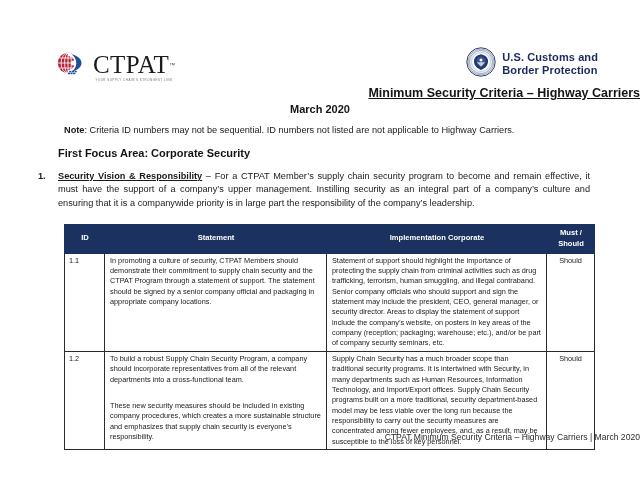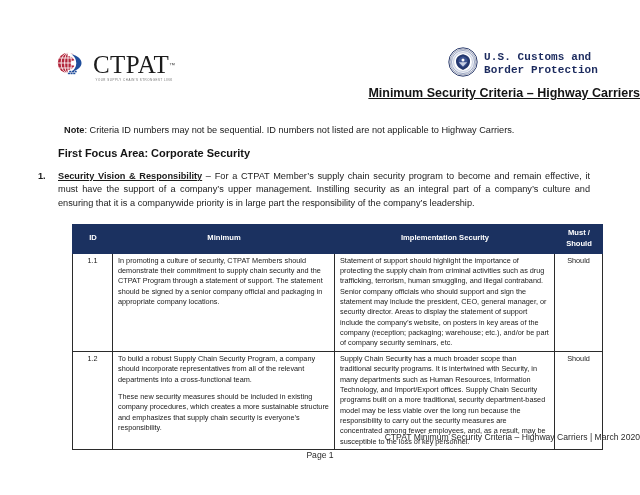--- a/index.html
+++ b/index.html
@@ -65,21 +65,21 @@
 
   .cbp-logo {
     position: absolute;
     right: 42px;
     top: 47px;
     display: flex;
     align-items: center;
     gap: 6px;
   }
   .cbp-text {
-    font-family: Liberation Mono, monospace;
+    font-family: Liberation Sans, sans-serif;
     font-size: 11px;
     font-weight: bold;
     color: #1b2a5e;
     line-height: 1.22;
     letter-spacing: 0.1px;
   }
 
   .doc-title {
     position: absolute;
     left: 0;
@@ -144,21 +144,21 @@
   }
   .criterion-body { flex: 1 1 auto; text-align: justify; }
   .criterion-title {
     font-weight: bold;
     text-decoration: underline;
   }
 
   
   .criteria-table {
     position: absolute;
-    left: 72px;
+    left: 64px;
     top: 224px;
     width: 530px;
     border-collapse: collapse;
     table-layout: fixed;
     font-size: 7.3px;
     color: #1a1a1a;
     padding-left: 32px;
   }
   .criteria-table th,
   .criteria-table td {
@@ -176,24 +176,24 @@
     font-size: 7.6px;
     padding-top: 3px;
     padding-bottom: 3px;
     border-color: #1b3160;
   }
   .col-id    { width: 40px; }
   .col-crit  { width: 222px; }
   .col-guid  { width: 220px; }
   .col-ms    { width: 48px; }
 
-  td.cell-id { text-align: center; padding-left: 4px; }
+  td.cell-id { text-align: left; padding-left: 4px; }
   td.cell-ms { text-align: center; padding-left: 4px; }
   td p { margin: 0; }
-  td p + p { margin-top: 7px; }
+  td p + p { margin-top: 16px; }
 
   
   .footer {
     position: absolute;
     left: 4px;
     right: 0;
     top: 432px;
     text-align: right;
     font-size: 8.6px;
     color: #2a2a2a;
@@ -263,20 +263,21 @@
           </g>
         </svg>
       </span>
       <span class="cbp-text">
         <div>U.S. Customs and</div>
         <div>Border Protection</div>
       </span>
     </div>
 
     <div class="doc-title"><span>Minimum Security Criteria – Highway Carriers</span></div>
+    <div class="doc-subtitle">March 2020</div>
   </div>
 
   <div class="note-line">
     <span class="note-label">Note</span><span>: Criteria ID numbers may not be sequential. ID numbers not listed are not applicable to Highway Carriers.</span>
   </div>
 
   <div class="focus-area">First Focus Area: Corporate Security</div>
 
   <div class="criterion-block">
     <div class="criterion-num">1.</div>
@@ -286,22 +287,22 @@
   <table class="criteria-table">
     <colgroup>
       <col class="col-id">
         <col class="col-crit">
         <col class="col-guid">
         <col class="col-ms">
     </colgroup>
     <thead>
       <tr>
         <th>ID</th>
-        <th>Minimum</th>
-        <th>Implementation Security</th>
+        <th>Statement</th>
+        <th>Implementation Corporate</th>
         <th>
           <div>Must /</div>
           <div>Should</div>
         </th>
       </tr>
     </thead>
     <tbody>
       <tr>
         <td class="cell-id">1.1</td>
         <td class="cell-criteria">
@@ -320,15 +321,14 @@
         </td>
         <td class="cell-guidance">
           <p>Supply Chain Security has a much broader scope than traditional security programs. It is intertwined with Security, in many departments such as Human Resources, Information Technology, and Import/Export offices. Supply Chain Security programs built on a more traditional, security department-based model may be less viable over the long run because the responsibility to carry out the security measures are concentrated among fewer employees, and, as a result, may be susceptible to the loss of key personnel.</p>
         </td>
         <td class="cell-ms">Should</td>
       </tr>
     </tbody>
   </table>
 
   <div class="footer">CTPAT Minimum Security Criteria – Highway Carriers | March 2020</div>
-  <div class="footer-page">Page 1</div>
 
 </div>
 
 </body></html>

